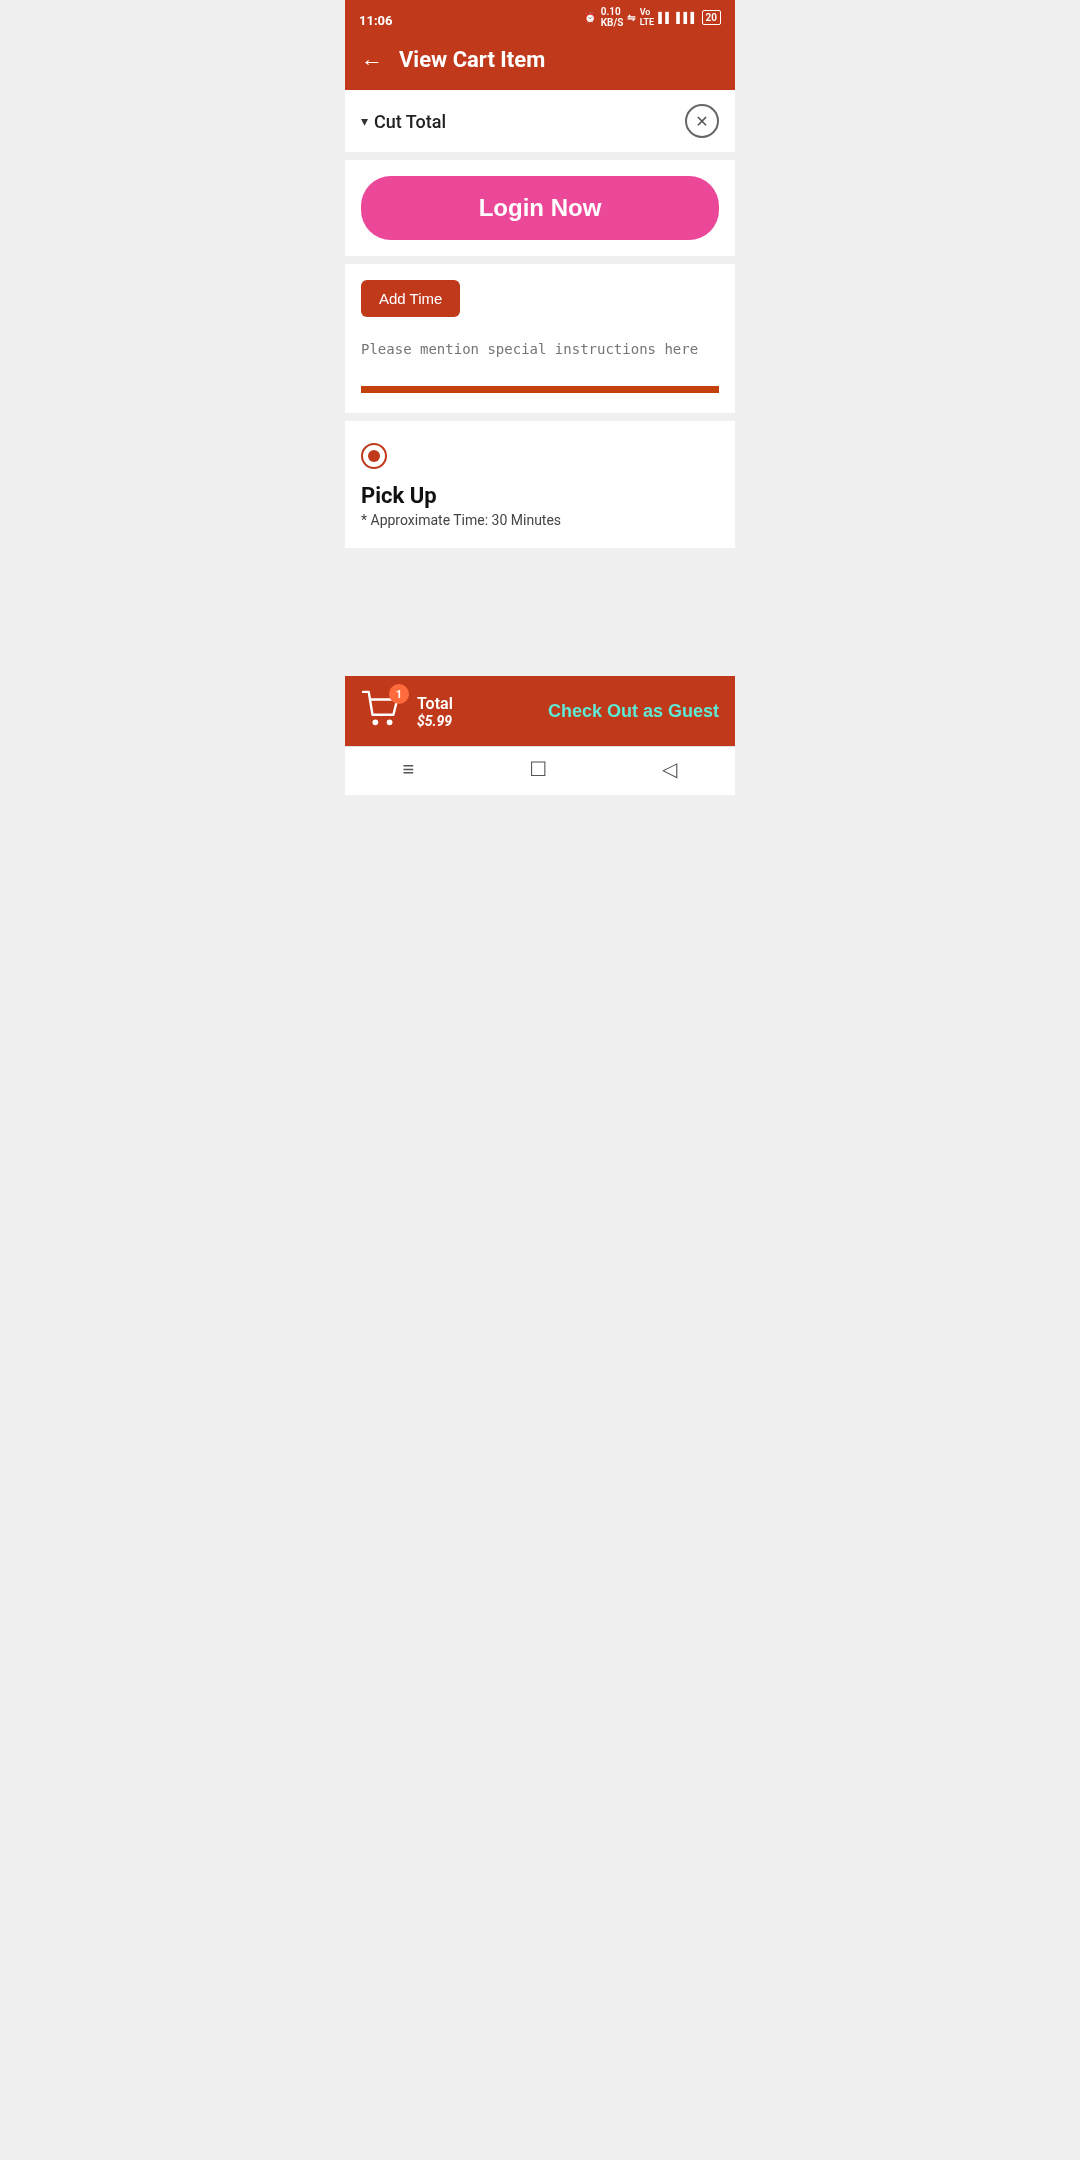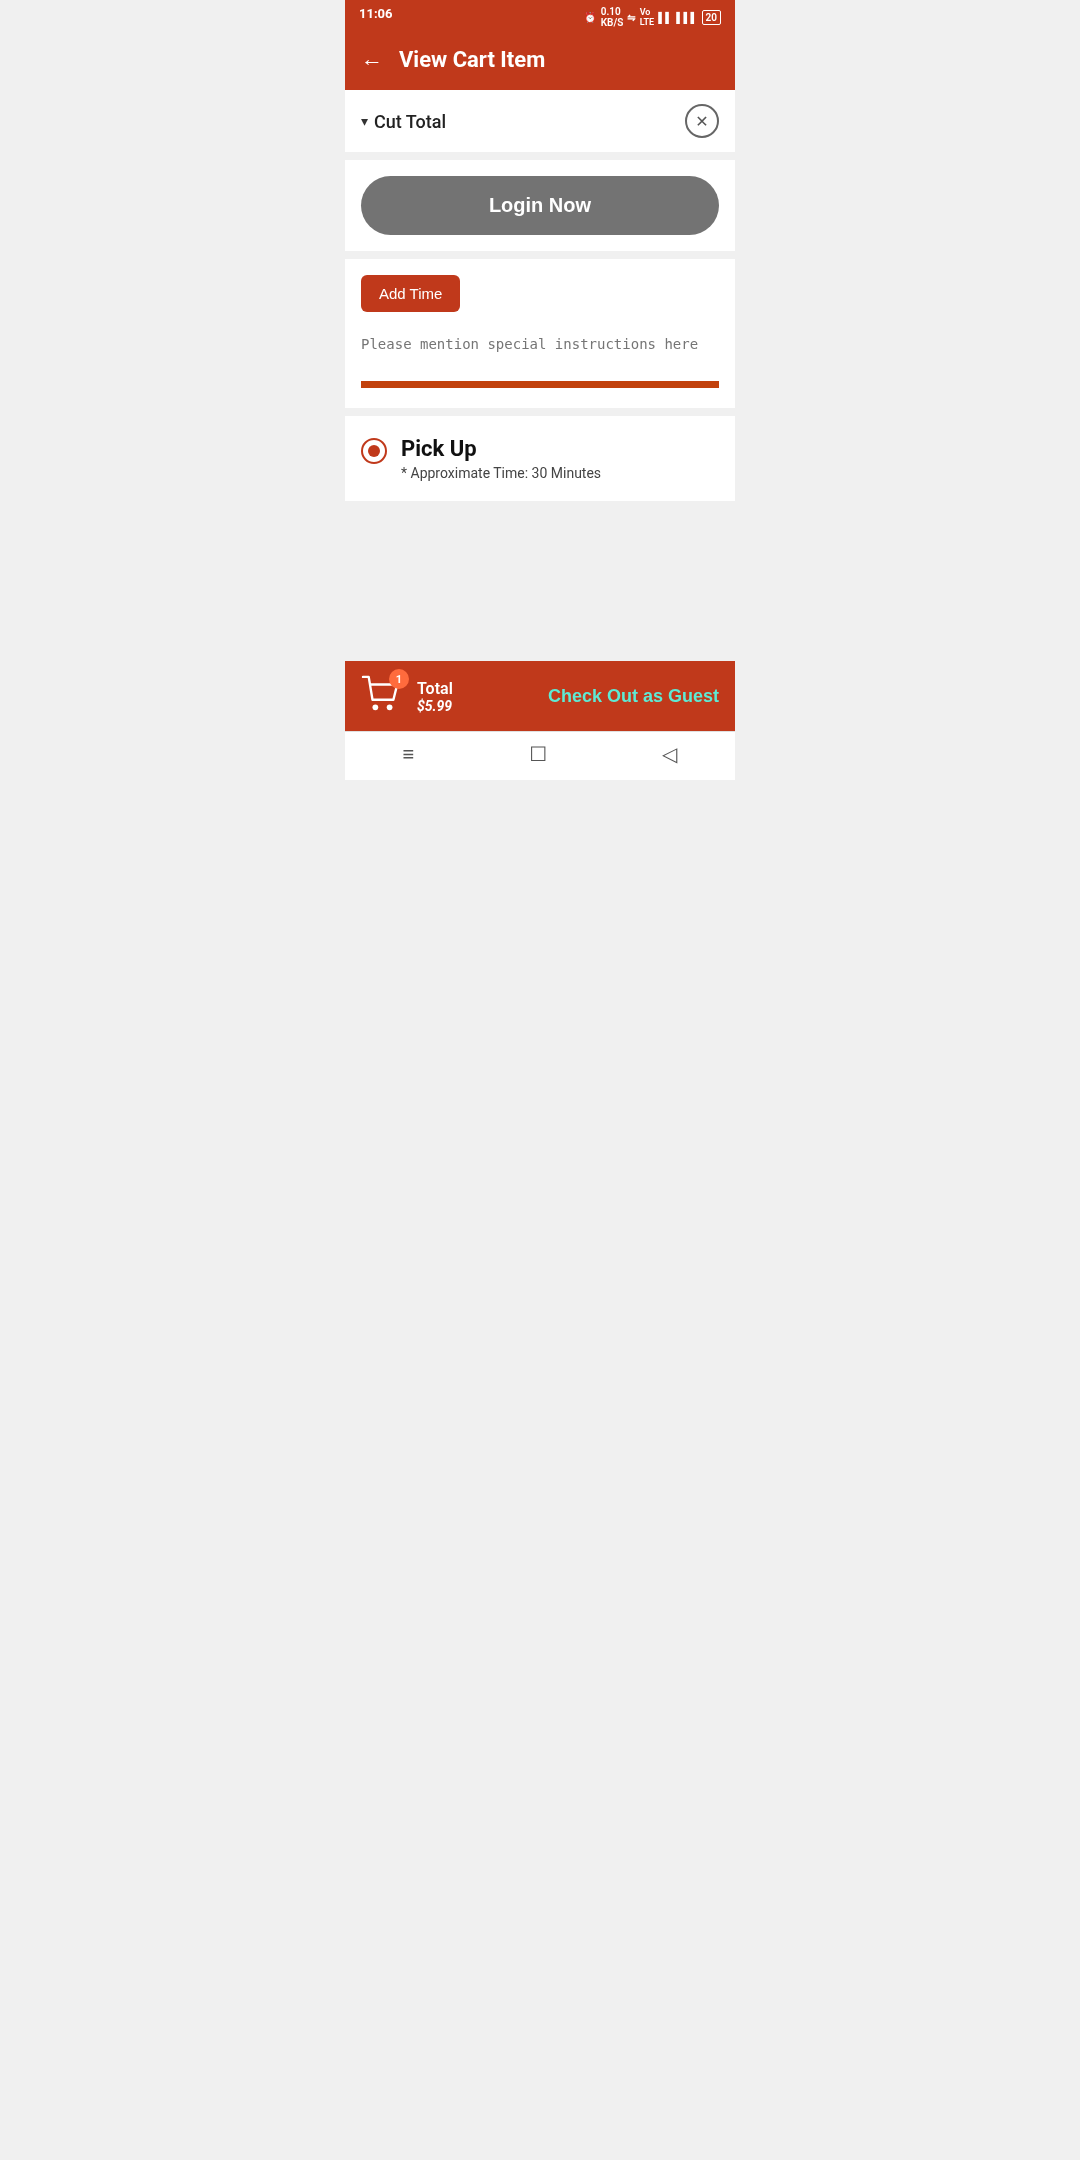--- a/index.html
+++ b/index.html
@@ -27,21 +27,21 @@
       position: relative;
       overflow: hidden;
     }
 
     
     .status-bar {
       background: #c0391b;
       color: white;
       display: flex;
       justify-content: space-between;
-      align-items: flex-start;
+      align-items: flex-end;
       padding: 6px 14px;
       font-size: 11px;
       font-weight: 600;
     }
 
     .status-time {
       font-size: 13px;
       font-weight: 700;
     }
 
@@ -142,26 +142,26 @@
     }
 
     
     .login-card {
       background: white;
       padding: 16px;
     }
 
     .login-btn {
       width: 100%;
-      background: #737373;
+      background: #ec4899;
       color: white;
       border: none;
       border-radius: 30px;
       padding: 18px;
-      font-size: 20px;
+      font-size: 24px;
       font-weight: 600;
       cursor: pointer;
     }
 
     
     .note-card {
       background: white;
       padding: 16px;
     }
 
@@ -193,20 +193,21 @@
     
     .pickup-card {
       background: white;
       padding: 20px 16px;
     }
 
     .pickup-row {
       display: flex;
       align-items: flex-start;
       gap: 14px;
+      flex-direction: column;
     }
 
     .radio-circle {
       width: 26px;
       height: 26px;
       border-radius: 50%;
       border: 2.5px solid #c0391b;
       display: flex;
       align-items: center;
       justify-content: center;

